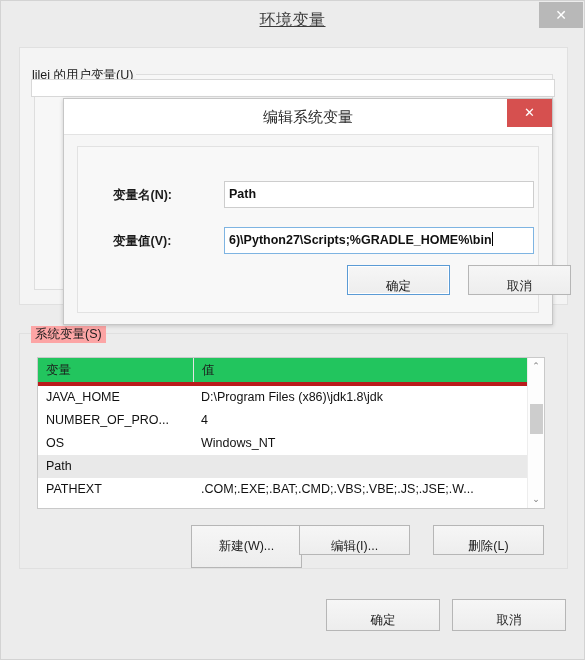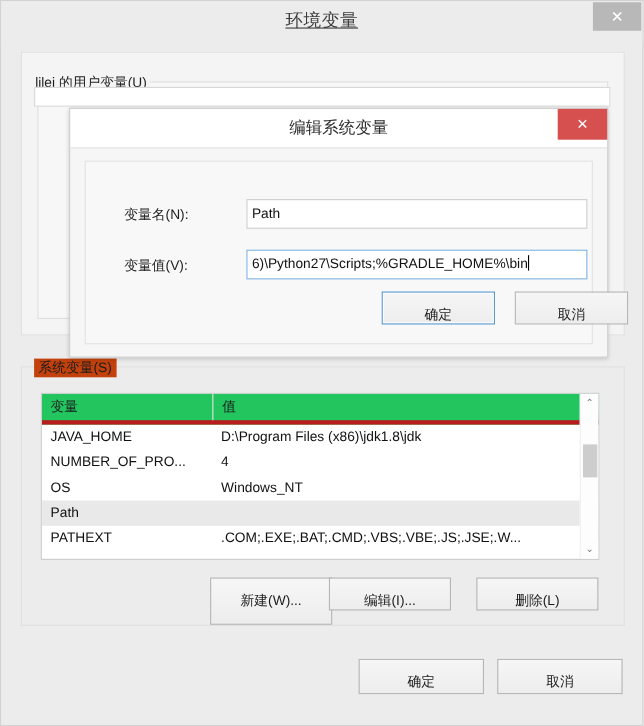--- a/index.html
+++ b/index.html
@@ -155,20 +155,21 @@
   }
   #modal-panel {
     position: absolute;
     left: 13px;
     top: 11px;
     right: 13px;
     bottom: 11px;
     background: #f8f8f8;
     border: 1px solid #e2e2e2;
     box-sizing: border-box;
+    font-weight: bold;
   }
 
   .field-row {
     position: absolute;
     left: 0;
     width: 100%;
     height: 28px;
   }
   .field-label {
     position: absolute;
@@ -253,21 +254,21 @@
     border: 1px solid #e0e0e0;
     background: transparent;
     box-sizing: border-box;
   }
   #sys-legend {
     position: absolute;
     left: 30px;
     top: 325px;
     font-size: 12.5px;
     color: #1c1c1c;
-    background: #c2410c;
+    background: #fca5a5;
     padding: 0 4px;
     white-space: nowrap;
   }
 
   #sys-list {
     position: absolute;
     left: 36px;
     top: 356px;
     width: 508px;
     height: 152px;

